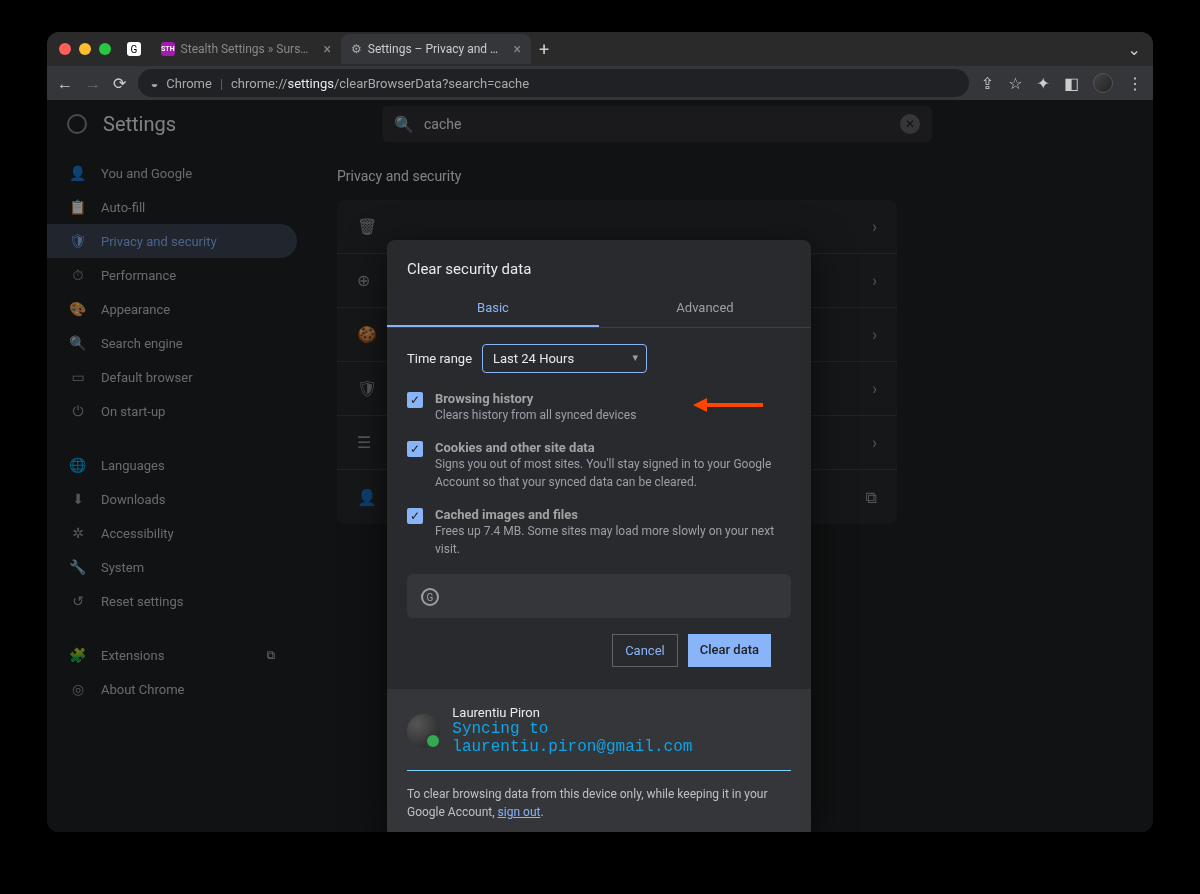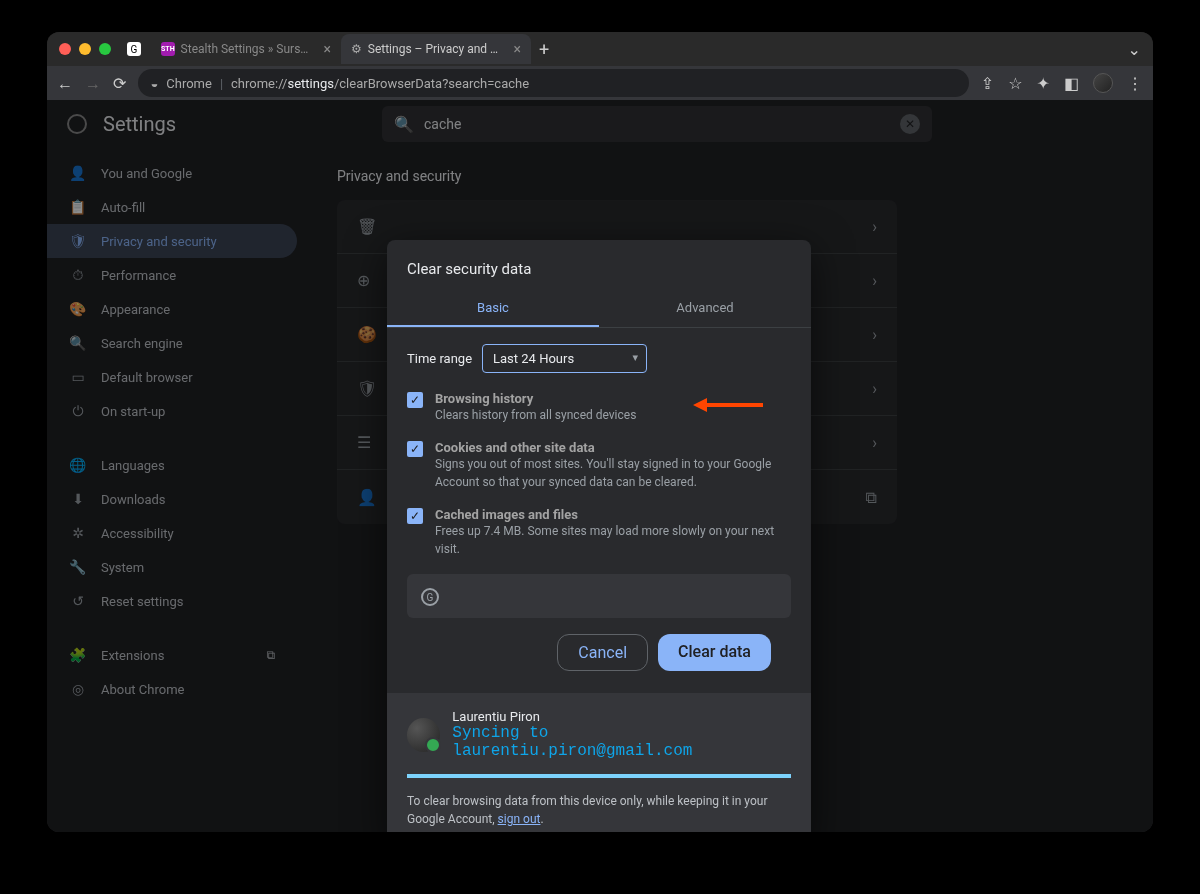--- a/index.html
+++ b/index.html
@@ -62,25 +62,25 @@
   .arrow { position: absolute; left: 646px; top: 295px; pointer-events: none; }
   .checkrow { display: flex; gap: 12px; margin-bottom: 16px; }
   .cbox { width: 16px; height: 16px; background: #8ab4f8; border-radius: 2px; display: flex; align-items: center; justify-content: center; color: #202124; font-size: 12px; flex: none; margin-top: 1px; }
   .ck-title { color: #a3a3a3; font-weight: bold; }
   .ck-sub { color: #9aa0a6; font-size: 12px; line-height: 1.5; }
   .infobox { background: #35363a; border-radius: 6px; padding: 12px 14px; display: flex; gap: 12px; align-items: flex-start; margin-top: 4px; }
   .glogo { width: 18px; height: 18px; border-radius: 50%; border: 2px solid #9aa0a6; flex: none; display: flex; align-items: center; justify-content: center; font-size: 10px; color: #9aa0a6; margin-top: 2px; }
   .infobox .txt { color: #bdc1c6; font-size: 12px; line-height: 1.5; }
   .infobox .lnk { color: #8ab4f8; text-decoration: underline; }
   .dlg-actions { display: flex; justify-content: flex-end; gap: 10px; padding: 16px 20px; }
-  .btn { padding: 8px 20px; border-radius: 12px; font-size: 16px; cursor: pointer; }
+  .btn { padding: 8px 12px; border-radius: 0; font-size: 13px; cursor: pointer; }
   .btn.outline { border: 1px solid #5f6368; color: #8ab4f8; }
   .btn.primary { background: #8ab4f8; color: #202124; font-weight: 500; }
   .dlg-user { background: #35363a; padding: 16px 20px; border-radius: 0 0 8px 8px; }
-  .userrow { display: flex; gap: 12px; align-items: center; padding-bottom: 14px; border-bottom: 4px solid #7dd3fc; margin-bottom: 14px; }
+  .userrow { display: flex; gap: 12px; align-items: center; padding-bottom: 14px; border-bottom: 1px solid #7dd3fc; margin-bottom: 14px; }
   .uavatar { width: 34px; height: 34px; border-radius: 50%; background: radial-gradient(circle at 30% 30%, #555, #222); position: relative; }
   .uavatar::after { content: ""; position: absolute; right: -1px; bottom: -1px; width: 12px; height: 12px; background: #34a853; border: 2px solid #35363a; border-radius: 50%; }
   .uname { font-size: 13px; }
   .uemail { font-size: 16px; color: #0ea5e9; font-family: Liberation Mono, monospace; }
   .signout-note { font-size: 12px; color: #bdc1c6; line-height: 1.5; }
   .signout-note .lnk { color: #8ab4f8; text-decoration: underline; }
 </style>
 </head>
 <body>
 

